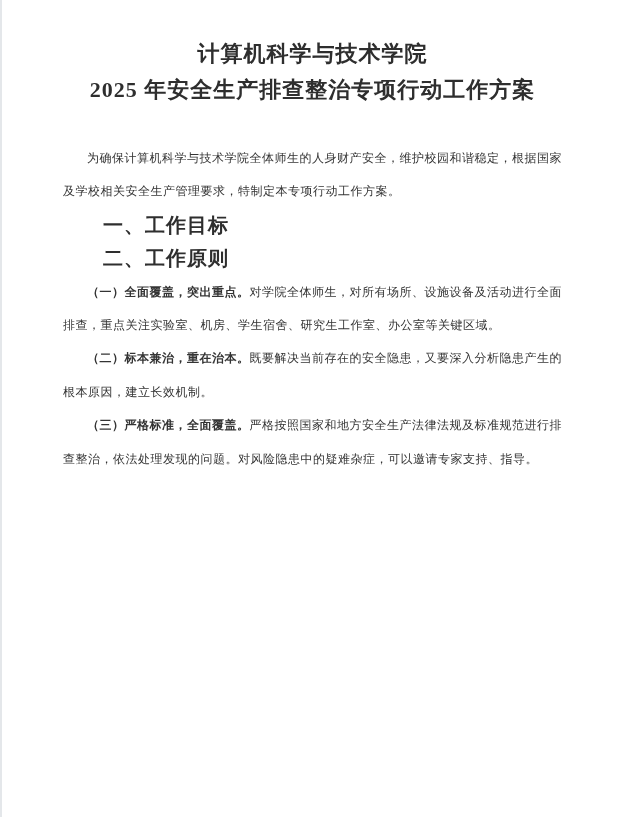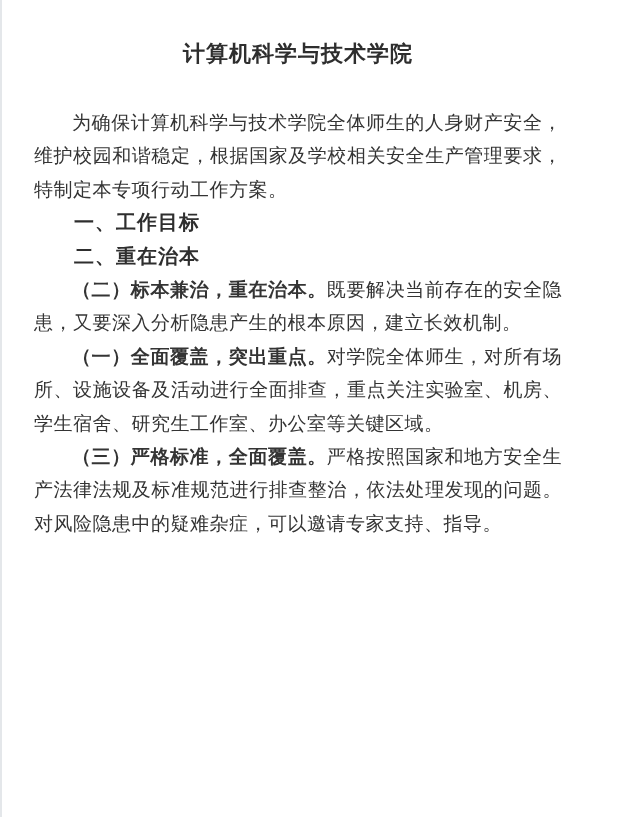--- a/index.html
+++ b/index.html
@@ -7,38 +7,38 @@
     padding: 0;
     background: #ffffff;
   }
   .page {
     position: relative;
     box-sizing: border-box;
     width: 624px;
     height: 817px;
     background: #ffffff;
     border-left: 2px solid #e4e7ea;
-    padding: 36px 62px 0 32px;
+    padding: 36px 62px 0 61px;
     overflow: hidden;
     font-family: "Liberation Serif", "DejaVu Serif", serif;
     color: #343434;
   }
   .title {
     margin: 0;
     text-align: center;
     font-size: 22px;
     font-weight: bold;
     line-height: 36px;
     letter-spacing: 1px;
     color: #2e2e2e;
     font-family: "Liberation Serif", "DejaVu Serif", serif;
   }
   .body-text {
     margin: 0;
-    font-size: 19px;
+    font-size: 12px;
     line-height: 33.4px;
     text-align: justify;
     text-align-last: left;
     text-indent: 2em;
     letter-spacing: 0.5px;
   }
   .first-para {
     margin-top: 34px;
   }
   .section-heading {
@@ -54,27 +54,28 @@
   .lead {
     font-weight: bold;
   }
 </style>
 </head>
 <body>
 
 <div class="page">
 
   <h1 class="title">计算机科学与技术学院</h1>
+  <h1 class="title">2025 年安全生产排查整治专项行动工作方案</h1>
 
   <p class="body-text first-para">为确保计算机科学与技术学院全体师生的人身财产安全，维护校园和谐稳定，根据国家及学校相关安全生产管理要求，特制定本专项行动工作方案。</p>
 
   <h2 class="section-heading">一、工作目标</h2>
 
 
-  <h2 class="section-heading">二、重在治本</h2>
+  <h2 class="section-heading">二、工作原则</h2>
+
+  <p class="body-text"><span class="lead">（一）全面覆盖，突出重点。</span><span>对学院全体师生，对所有场所、设施设备及活动进行全面排查，重点关注实验室、机房、学生宿舍、研究生工作室、办公室等关键区域。</span></p>
 
   <p class="body-text"><span class="lead">（二）标本兼治，重在治本。</span><span>既要解决当前存在的安全隐患，又要深入分析隐患产生的根本原因，建立长效机制。</span></p>
-
-  <p class="body-text"><span class="lead">（一）全面覆盖，突出重点。</span><span>对学院全体师生，对所有场所、设施设备及活动进行全面排查，重点关注实验室、机房、学生宿舍、研究生工作室、办公室等关键区域。</span></p>
 
   <p class="body-text"><span class="lead">（三）严格标准，全面覆盖。</span><span>严格按照国家和地方安全生产法律法规及标准规范进行排查整治，依法处理发现的问题。对风险隐患中的疑难杂症，可以邀请专家支持、指导。</span></p>
 
 </div>
 
 </body></html>

